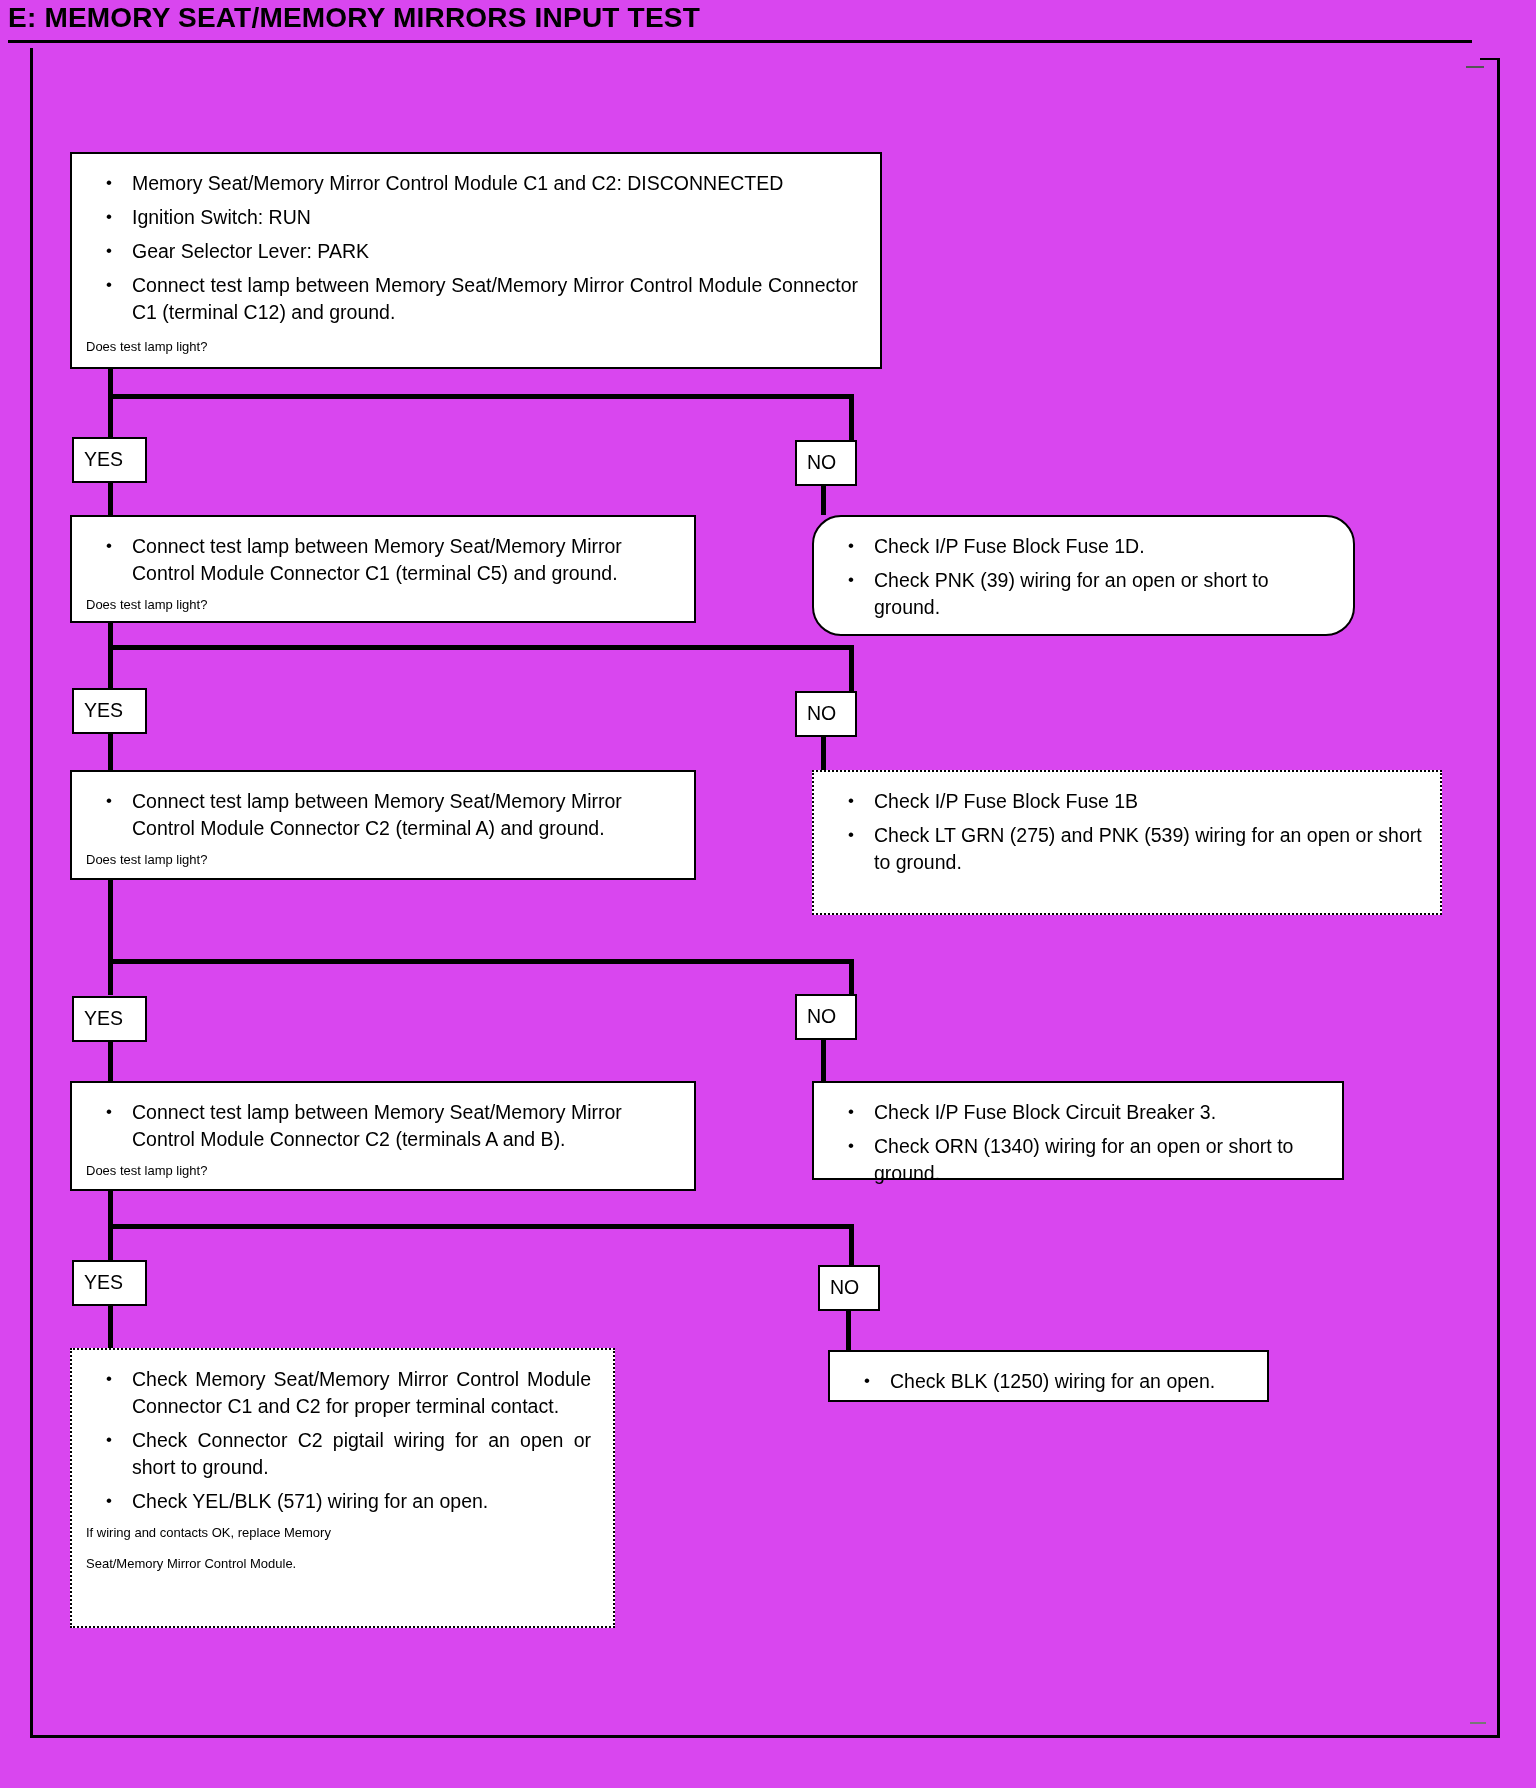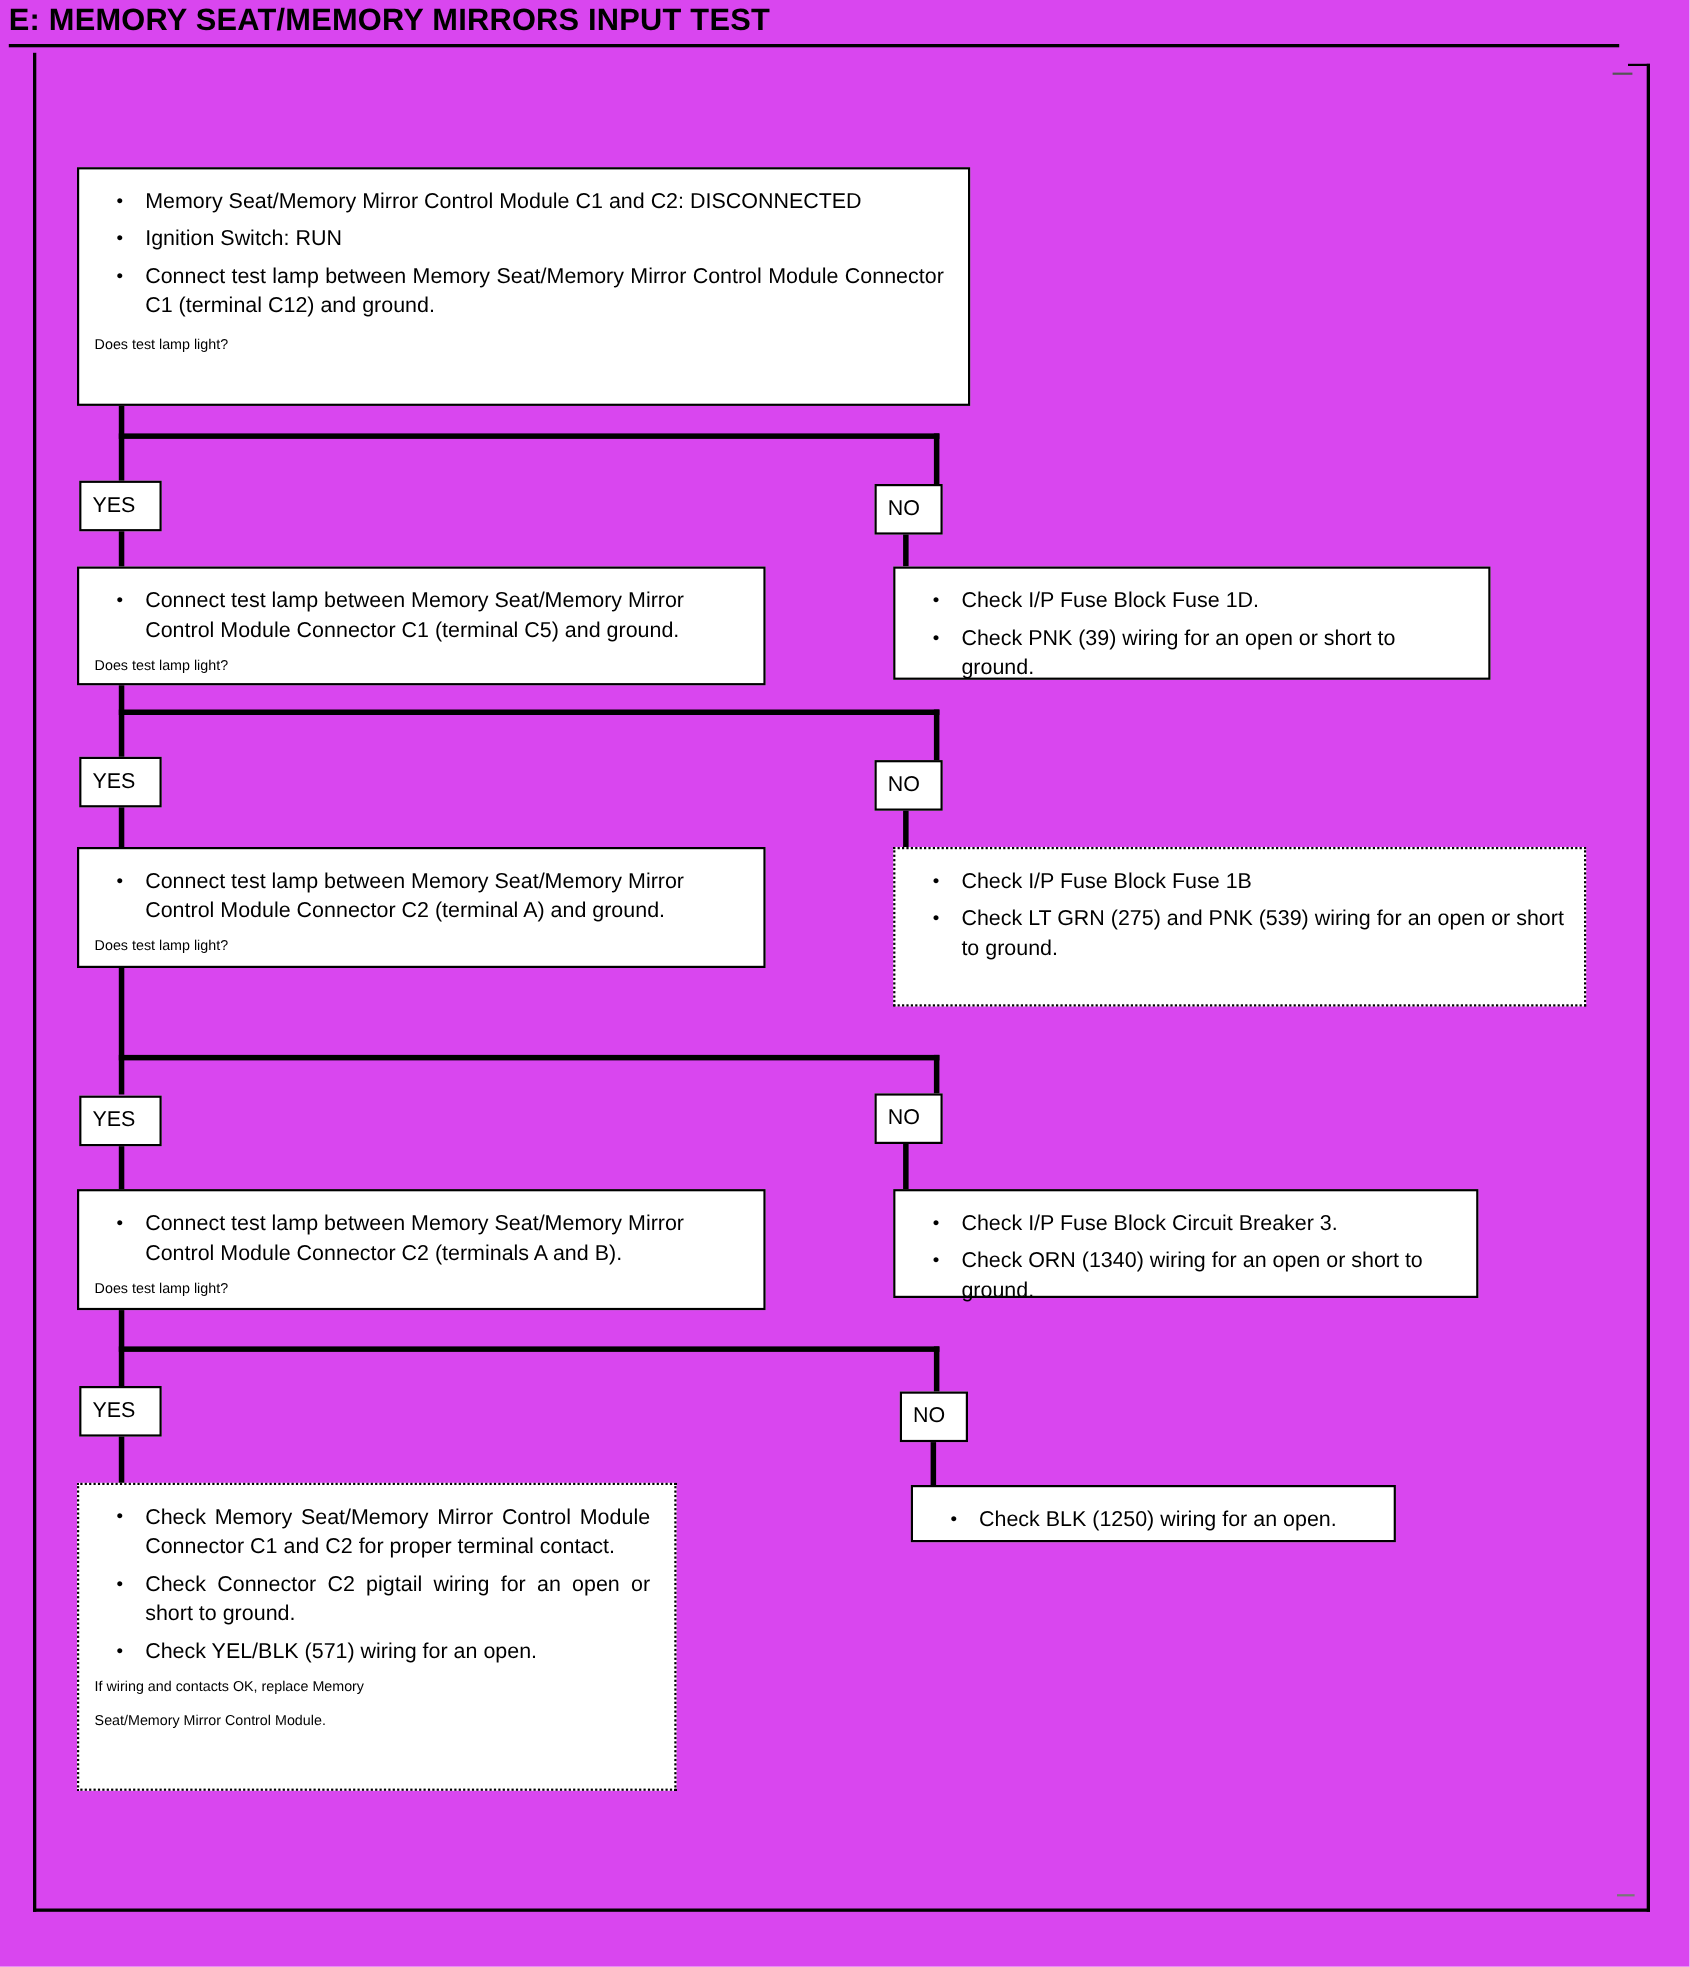--- a/index.html
+++ b/index.html
@@ -172,20 +172,21 @@
   <div class="frame-bottom"></div>
   <div class="frame-right"></div>
   <div class="frame-top-right"></div>
   <div class="frame-tick"></div>
   <div class="frame-tick2"></div>
 
   <div class="box" style="left:70px; top:152px; width:812px; height:217px;">
     <ul class="bullets">
       <li>Memory Seat/Memory Mirror Control Module C1 and C2:  DISCONNECTED</li>
       <li>Ignition Switch:  RUN</li>
+      <li>Gear Selector Lever:  PARK</li>
       <li class="justify">Connect test lamp between Memory Seat/Memory Mirror Control Module Connector C1 (terminal C12) and ground.</li>
     </ul>
     <div class="tail">Does test lamp light?</div>
   </div>
 
   <div class="vline" style="left:108px; top:369px; width:5px; height:98px;"></div>
   <div class="hline" style="left:108px; top:394px; width:746px; height:5px;"></div>
   <div class="vline" style="left:849px; top:394px; width:5px; height:52px;"></div>
 
   <div class="chip" style="left:72px; top:437px; width:75px; height:46px;">
@@ -198,21 +199,21 @@
   <div class="vline" style="left:108px; top:483px; width:5px; height:33px;"></div>
   <div class="vline" style="left:821px; top:486px; width:5px; height:29px;"></div>
 
   <div class="box" style="left:70px; top:515px; width:626px; height:108px;">
     <ul class="bullets">
       <li>Connect test lamp between Memory Seat/Memory Mirror Control Module Connector C1 (terminal C5) and ground.</li>
     </ul>
     <div class="tail tight">Does test lamp light?</div>
   </div>
 
-  <div class="box" style="left:812px; top:515px; width:543px; height:103px;">
+  <div class="box" style="left:812px; top:515px; width:543px; height:121px;border-radius:29px;">
     <ul class="bullets">
       <li>Check I/P Fuse Block Fuse 1D.</li>
       <li>Check PNK (39) wiring for an open or short to ground.</li>
     </ul>
   </div>
 
   <div class="vline" style="left:108px; top:623px; width:5px; height:95px;"></div>
   <div class="hline" style="left:108px; top:645px; width:746px; height:5px;"></div>
   <div class="vline" style="left:849px; top:645px; width:5px; height:52px;"></div>
 

